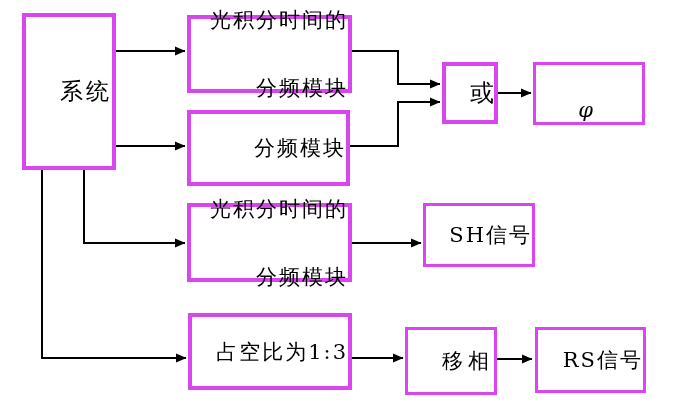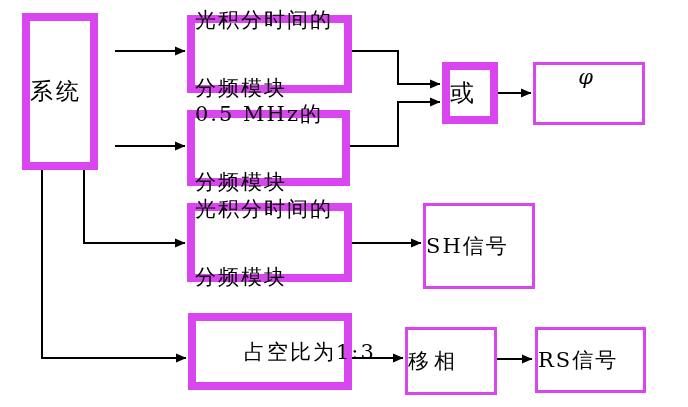--- a/index.html
+++ b/index.html
@@ -24,25 +24,25 @@
     height: 407px;
   }
   .wires polyline {
     stroke: #000000;
     stroke-width: 2;
     fill: none;
   }
   .node {
     position: absolute;
     box-sizing: border-box;
-    border: 8px solid #d946ef;
+    border: 4px solid #d946ef;
     background: #ffffff;
     display: flex;
     flex-direction: column;
-    align-items: flex-start;
+    align-items: flex-end;
     justify-content: center;
     text-align: center;
     gap: 40px;
   }
   .node.thick { border-width: 3px; }
   .node .ln {
     display: block;
     white-space: nowrap;
   }
   .clock-text {
@@ -88,48 +88,47 @@
     <polyline points="352,51 398,51 398,84 440,84" marker-end="url(#arw)"></polyline>
     <polyline points="350,146 398,146 398,102 440,102" marker-end="url(#arw)"></polyline>
     <polyline points="498,93 531,93" marker-end="url(#arw)"></polyline>
     <polyline points="84,169 84,243 185,243" marker-end="url(#arw)"></polyline>
     <polyline points="352,243 421,243" marker-end="url(#arw)"></polyline>
     <polyline points="42,169 42,358 186,358" marker-end="url(#arw)"></polyline>
     <polyline points="352,358 403,358" marker-end="url(#arw)"></polyline>
     <polyline points="497,359 532,359" marker-end="url(#arw)"></polyline>
   </svg>
 
-  <div class="node clock-text" style="left:22px;top:13px;width:76px;height:157px;">
+  <div class="node clock-text" style="left:22px;top:13px;width:94px;height:157px;">
     <span class="ln">系统</span>
   </div>
 
   <div class="node module-text" style="left:187px;top:15px;width:165px;height:78px;">
     <span class="ln">光积分时间的</span>
     <span class="ln">分频模块</span>
   </div>
 
   <div class="node module-text" style="left:187px;top:110px;width:163px;height:76px;">
-    <span class="ln">0.5 MHz的</span>
     <span class="ln">分频模块</span>
   </div>
 
   <div class="node or-text" style="left:442px;top:62px;width:56px;height:62px;">
     <span class="ln">或</span>
   </div>
 
   <div class="node single-text thick" style="left:533px;top:62px;width:112px;height:63px;flex-direction:row;">
     <span class="phi">φ</span>
   </div>
 
   <div class="node module-text" style="left:187px;top:203px;width:165px;height:79px;">
     <span class="ln">光积分时间的</span>
     <span class="ln">分频模块</span>
   </div>
 
-  <div class="node single-text thick" style="left:423px;top:203px;width:112px;height:86px;">
+  <div class="node single-text thick" style="left:423px;top:203px;width:112px;height:64px;">
     <span class="ln">SH信号</span>
   </div>
 
   <div class="node module-text" style="left:188px;top:313px;width:164px;height:77px;padding-left:48px;">
     <span class="ln">占空比为1:3</span>
   </div>
 
   <div class="node shift-text thick" style="left:405px;top:327px;width:92px;height:68px;">
     <span class="ln">移相</span>
   </div>

